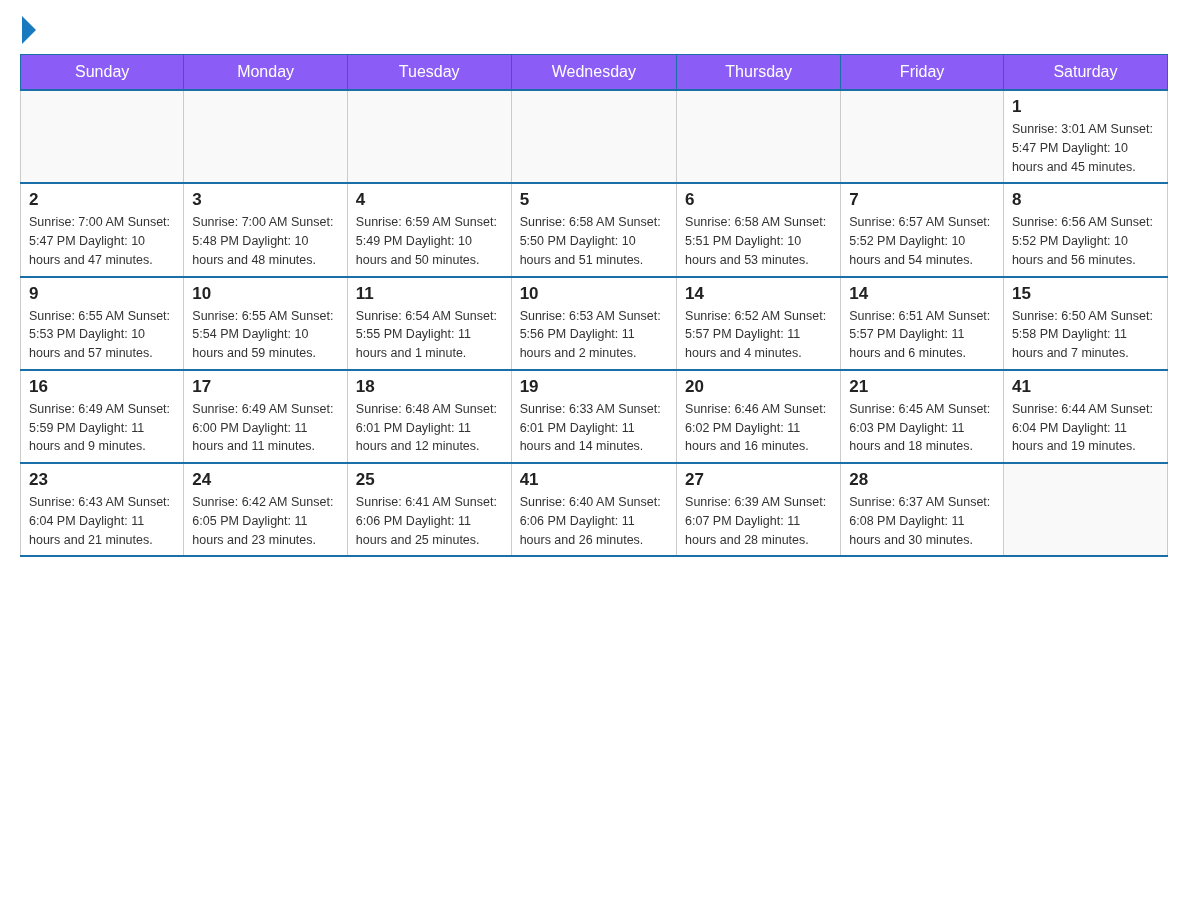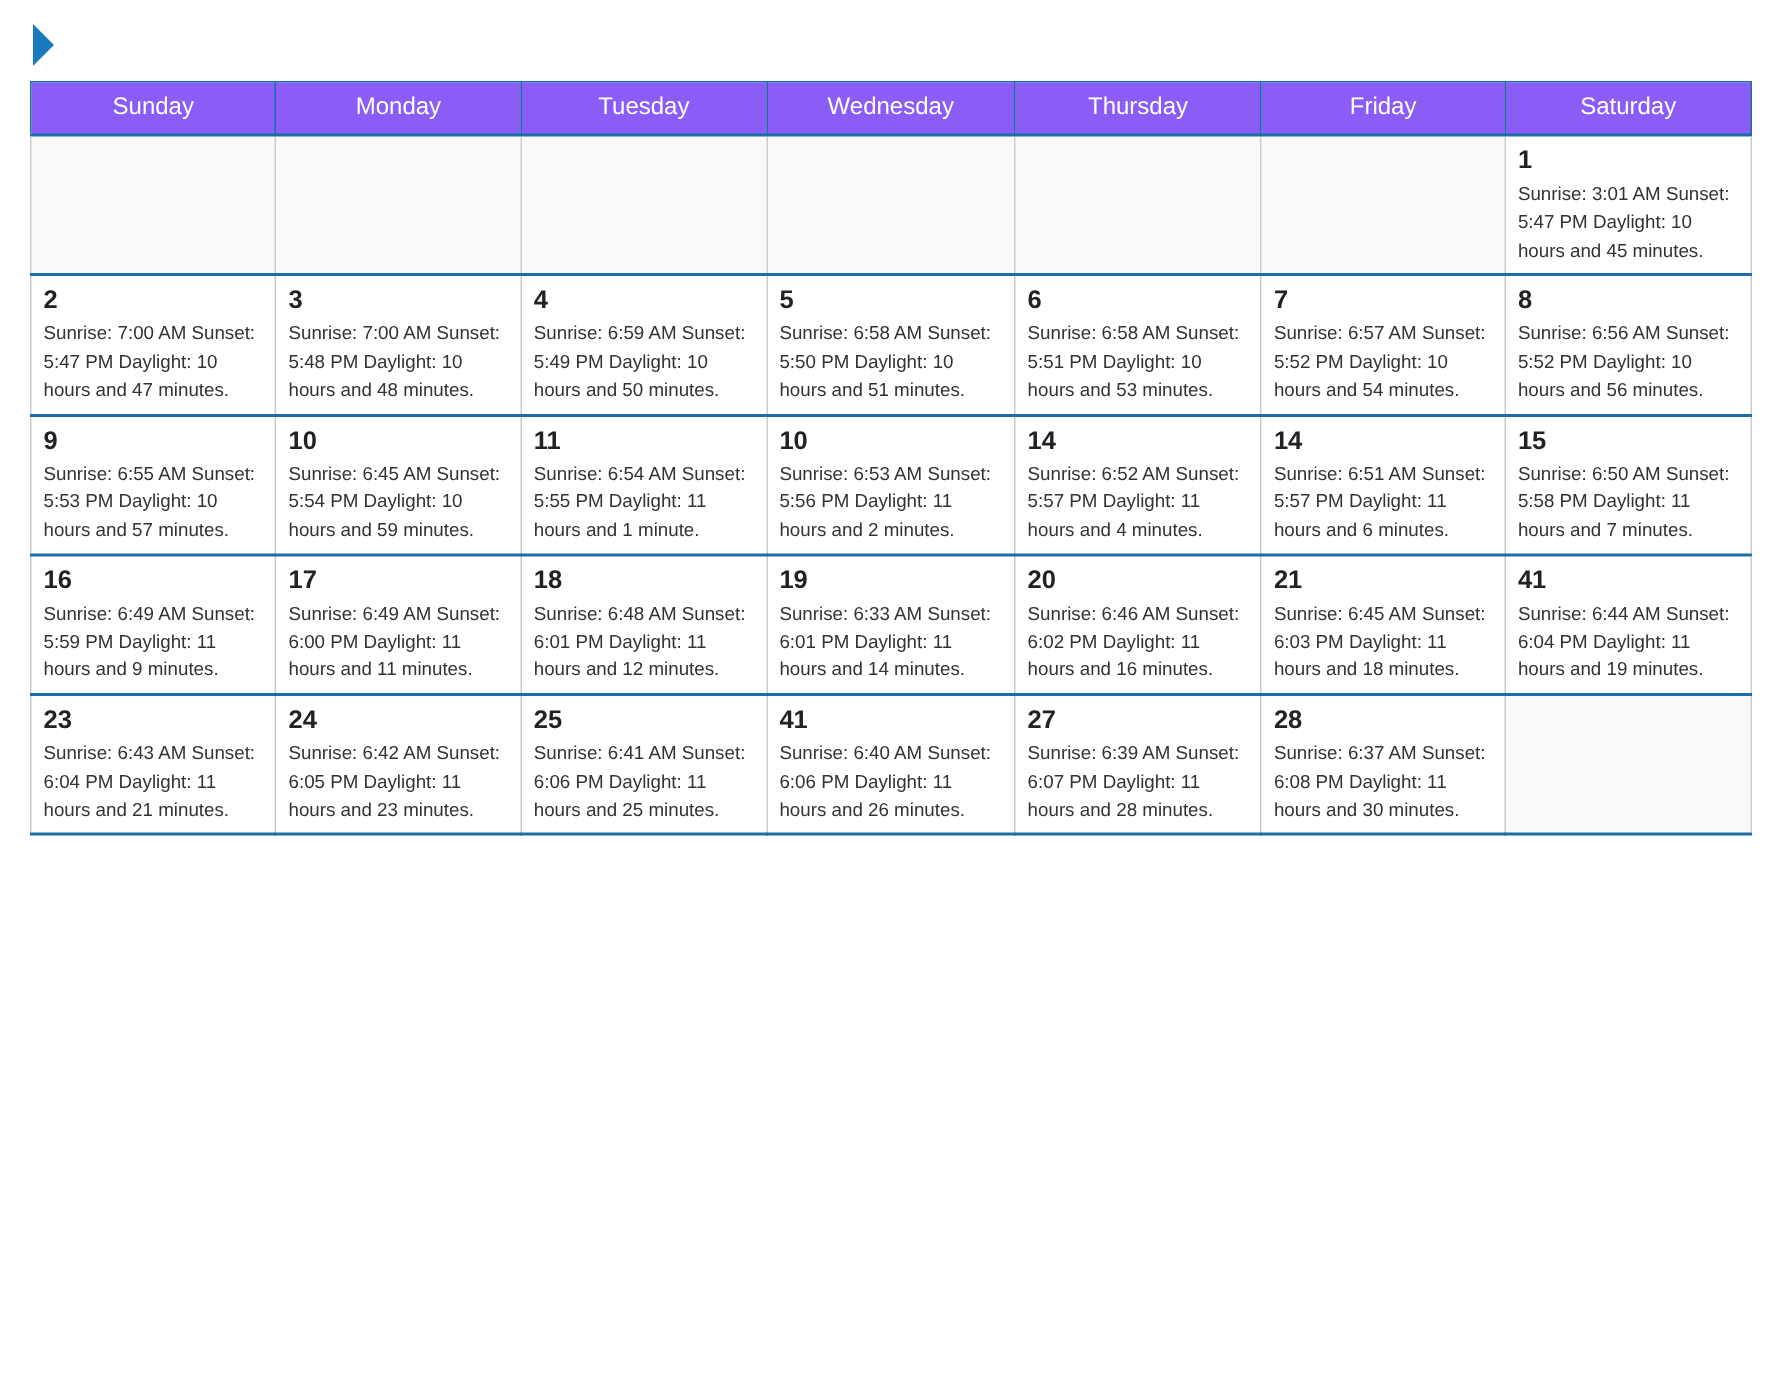--- a/index.html
+++ b/index.html
@@ -198,21 +198,21 @@
       <tr>
         <td>
           <span class="day-number">9</span>
           <div class="day-info">Sunrise: 6:55 AM
 Sunset: 5:53 PM
 Daylight: 10 hours
 and 57 minutes.</div>
         </td>
         <td>
           <span class="day-number">10</span>
-          <div class="day-info">Sunrise: 6:45 AM
+          <div class="day-info">Sunrise: 6:55 AM
 Sunset: 5:54 PM
 Daylight: 10 hours
 and 59 minutes.</div>
         </td>
         <td>
           <span class="day-number">11</span>
           <div class="day-info">Sunrise: 6:54 AM
 Sunset: 5:55 PM
 Daylight: 11 hours
 and 1 minute.</div>

